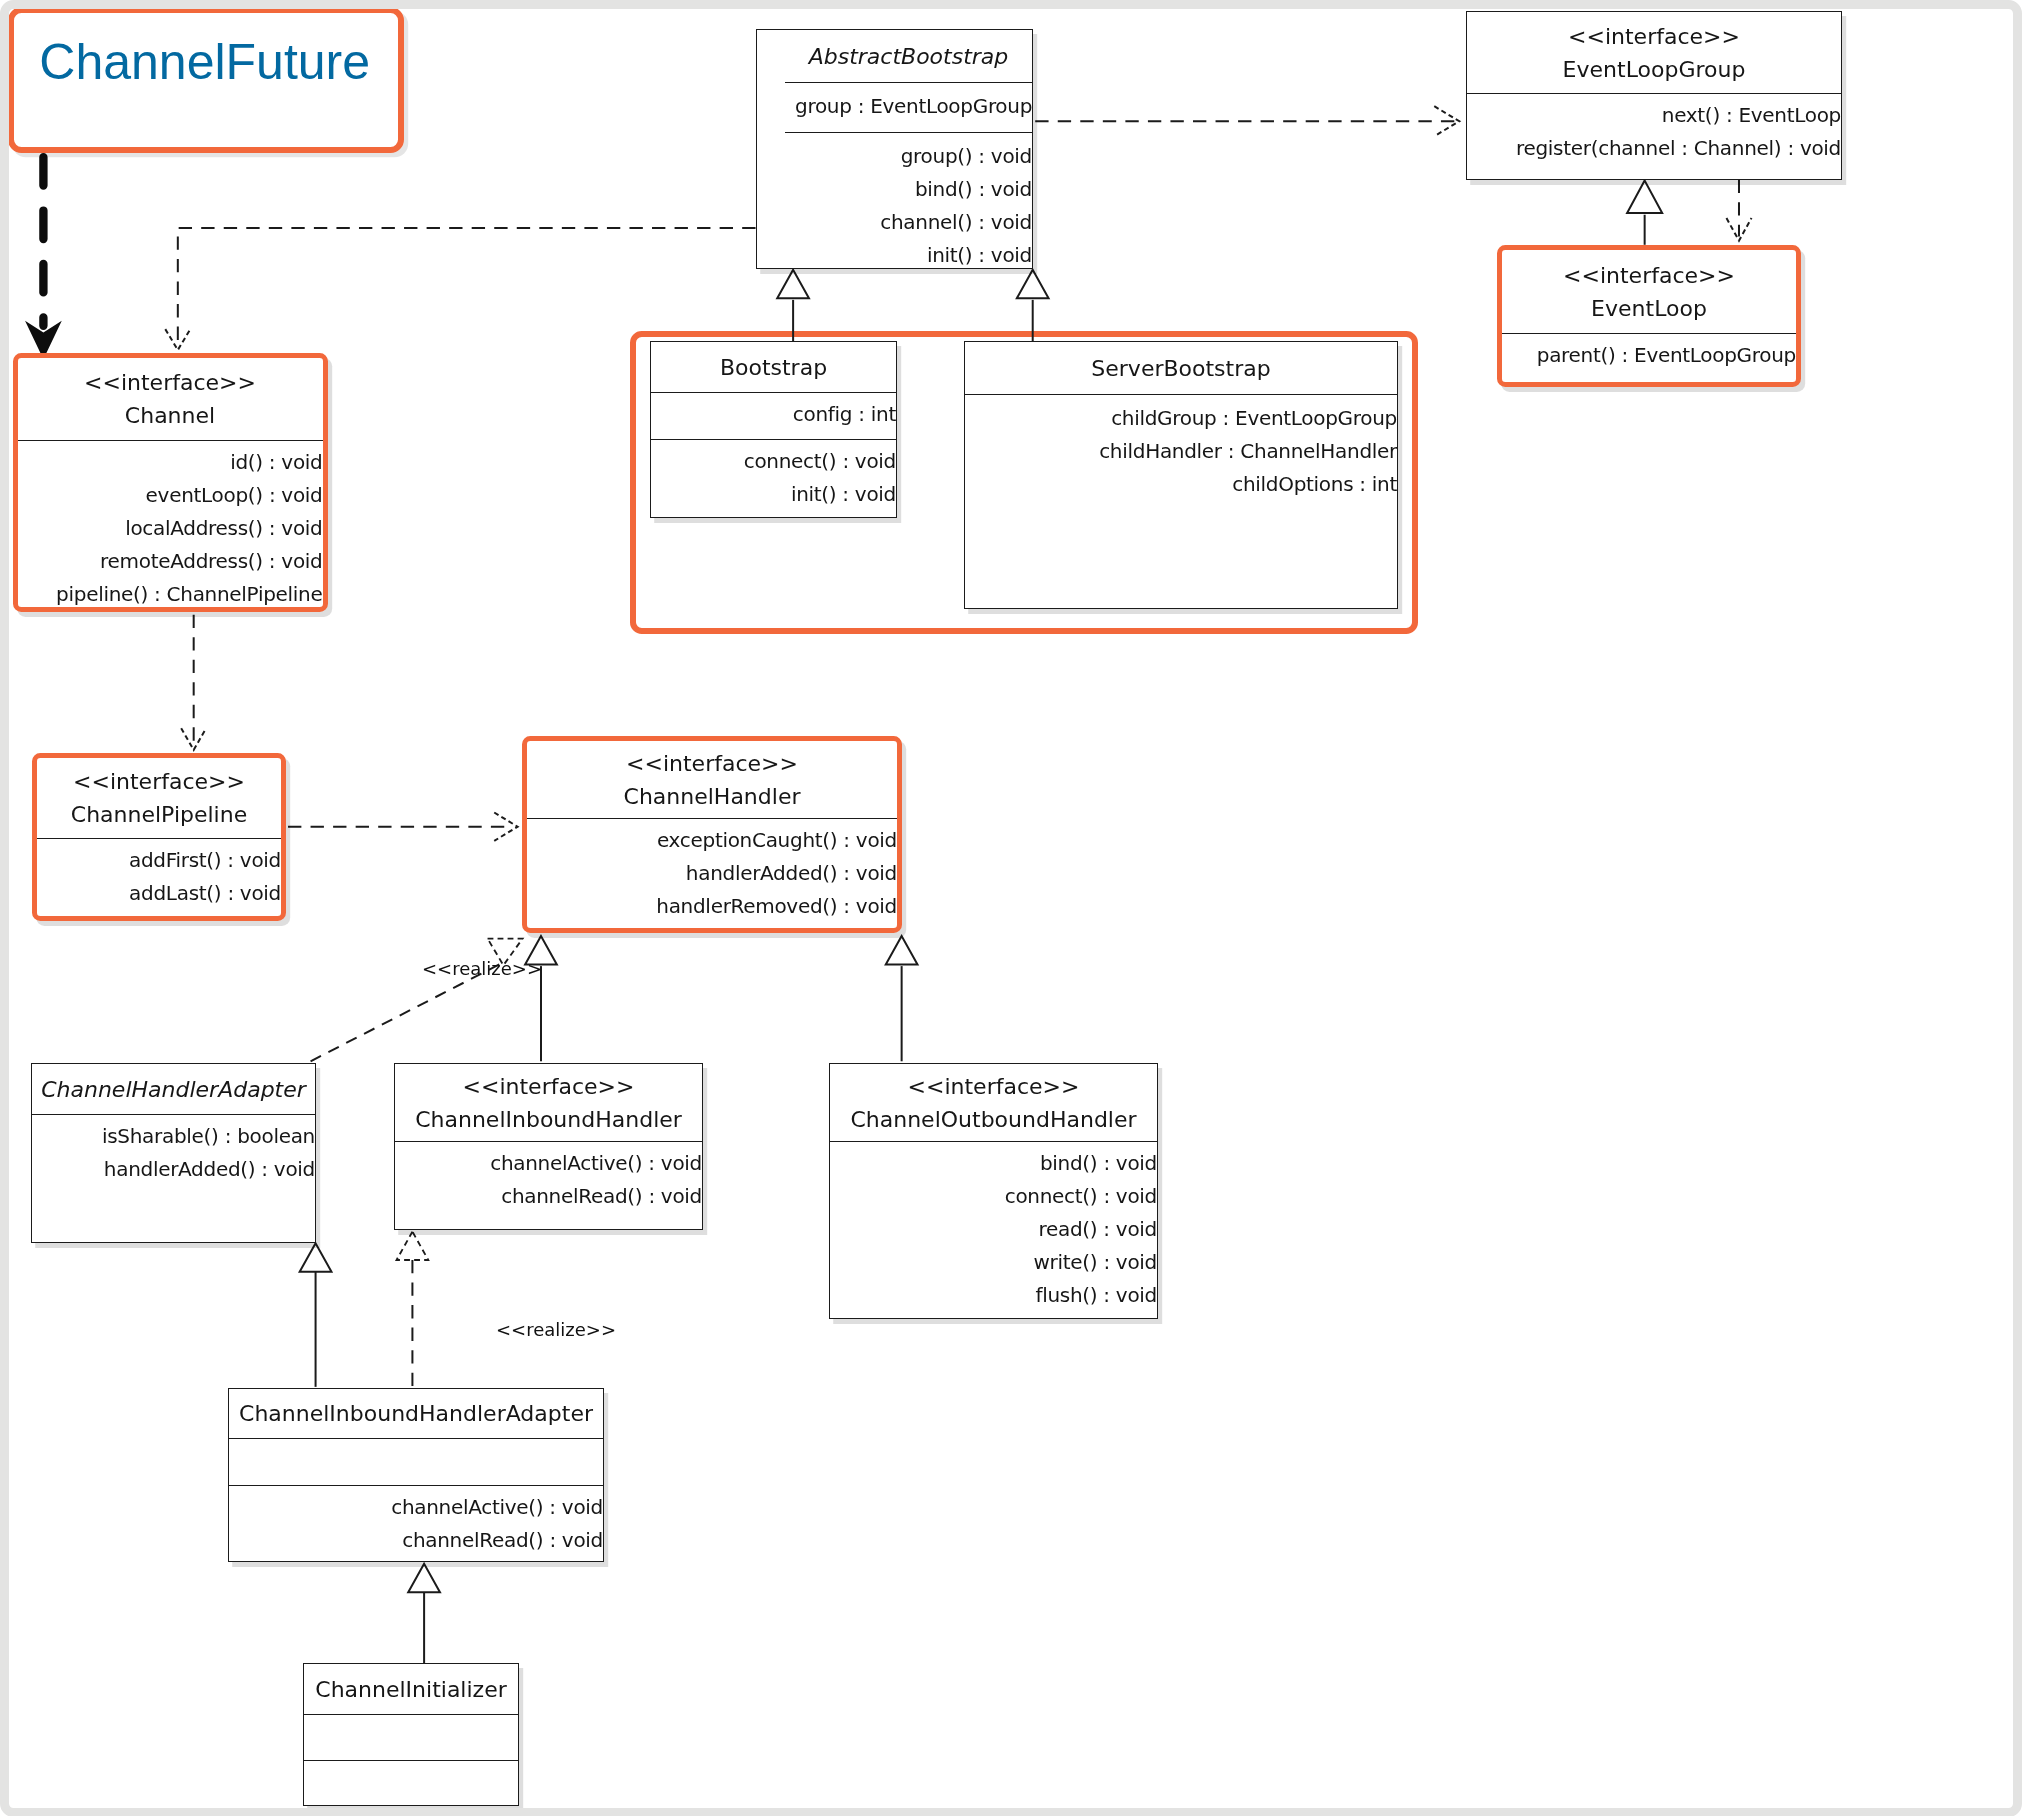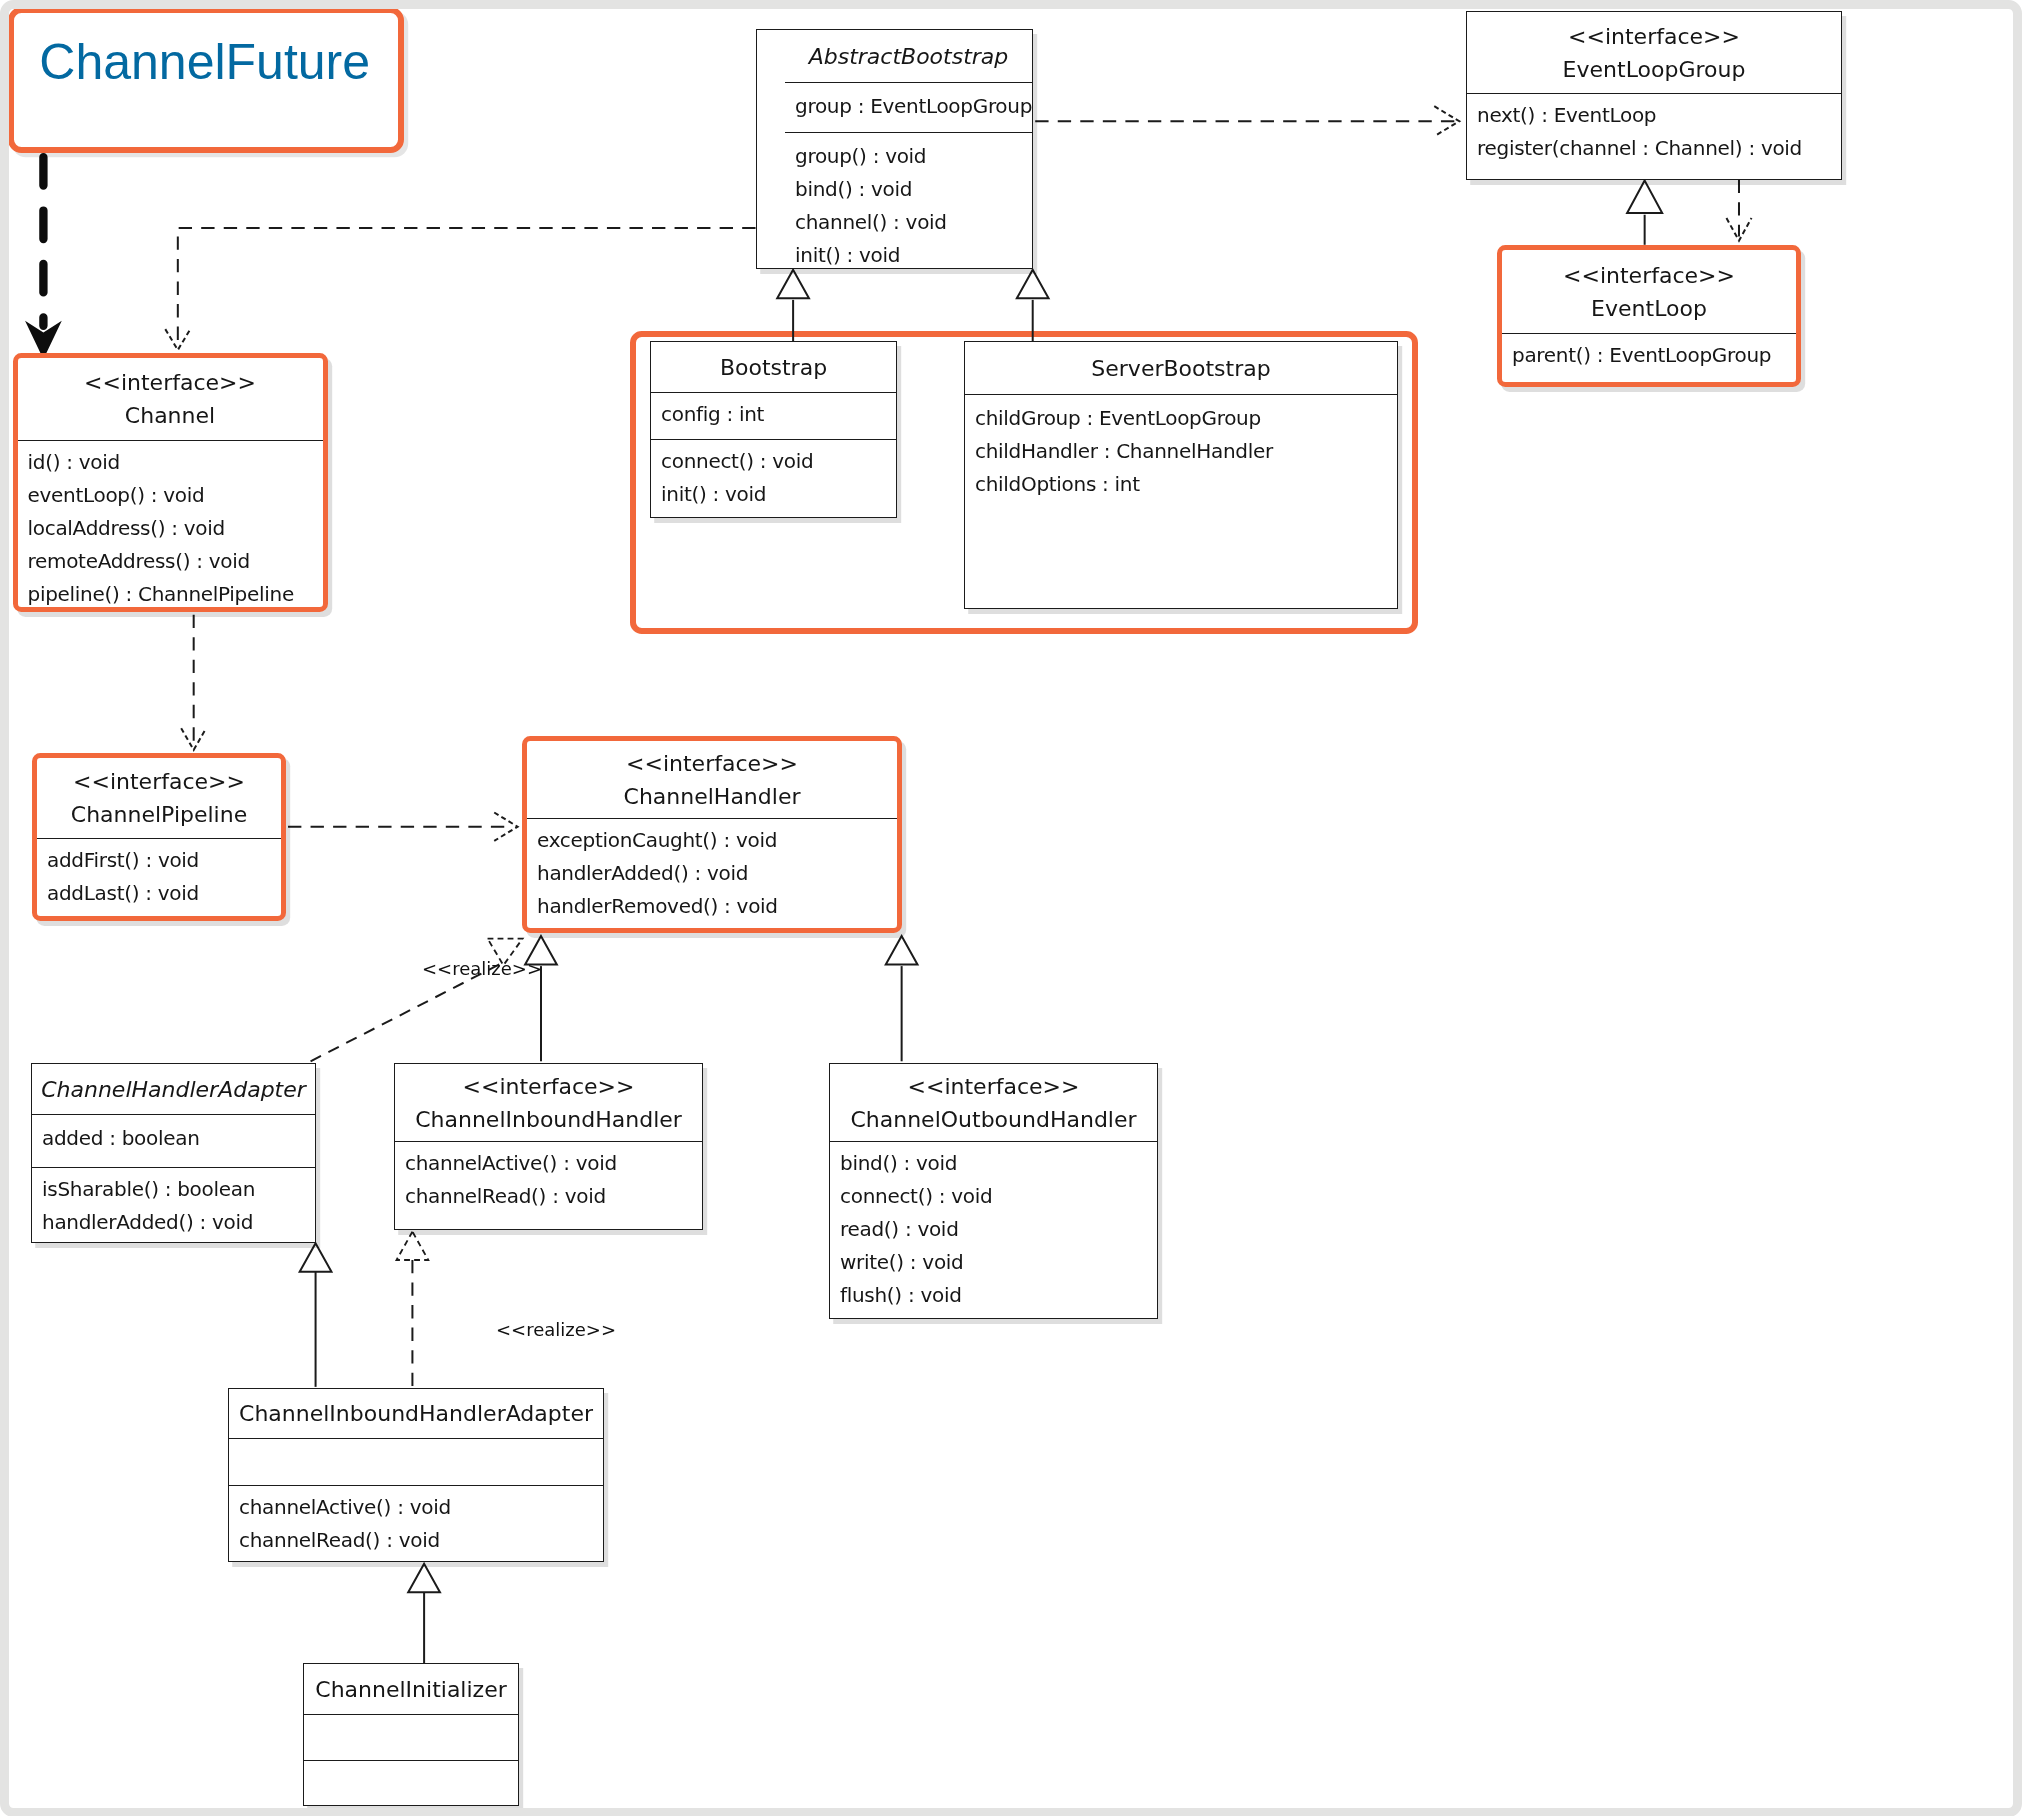--- a/index.html
+++ b/index.html
@@ -13,21 +13,21 @@
   .note .txt{font-family:"Liberation Sans",sans-serif;font-size:50px;color:#0369a1;padding:20px 0 0 25px;}
   .uml{position:absolute;background:#fff;border:1.7px solid #1b1b1b;z-index:3;display:flex;flex-direction:column;
        box-shadow:4.2px 5px 0 rgba(0,0,0,0.13);box-sizing:border-box;}
   .uml.hl{border:5.8px solid #f2683b;border-radius:8.3px;}
   .t{display:flex;flex-direction:column;align-items:center;justify-content:center;flex:0 0 auto;}
   .t .st{font-size:22px;line-height:33px;}
   .t .nm{font-size:22px;line-height:33px;}
   .t .it{font-style:italic;}
   .cmp{border-top:1.7px solid #1b1b1b;flex:0 0 auto;box-sizing:border-box;overflow:hidden;}
   .cmp.grow{flex:1 1 auto;}
-  .row{font-size:20px;line-height:33px;padding-left:10px;letter-spacing:-0.3px;white-space:nowrap;}
+  .row{font-size:20px;line-height:33px;padding-left:10px;letter-spacing:-0.3px;white-space:nowrap;text-align:right;}
   .pt6{padding-top:5px;} .pt8{padding-top:6.7px;}
   .rlabel{position:absolute;z-index:4;font-size:18px;color:#111;white-space:nowrap;}
 </style>
 </head>
 <body>
 
 <div class="stage">
 
   <div class="grouprect" style="left:630px;top:331px;width:776px;height:291px;"></div>
 
@@ -210,23 +210,20 @@
       <div class="row pt6">exceptionCaught() : void</div>
       <div class="row">handlerAdded() : void</div>
       <div class="row">handlerRemoved() : void</div>
     </div>
   </div>
 
   <div class="uml" style="left:31px;top:1063px;width:285px;height:180px;">
     <div class="t" style="height:50px;">
       <span class="nm it">ChannelHandlerAdapter</span>
     </div>
-    <div class="cmp" style="height:53px;">
-      <div class="row pt8">added : boolean</div>
-    </div>
     <div class="cmp grow">
       <div class="row pt6">isSharable() : boolean</div>
       <div class="row">handlerAdded() : void</div>
     </div>
   </div>
 
   <div class="uml" style="left:394px;top:1063px;width:309px;height:167px;">
     <div class="t" style="height:77px;">
       <span class="st">&lt;&lt;interface&gt;&gt;</span>
       <span class="nm">ChannelInboundHandler</span>

